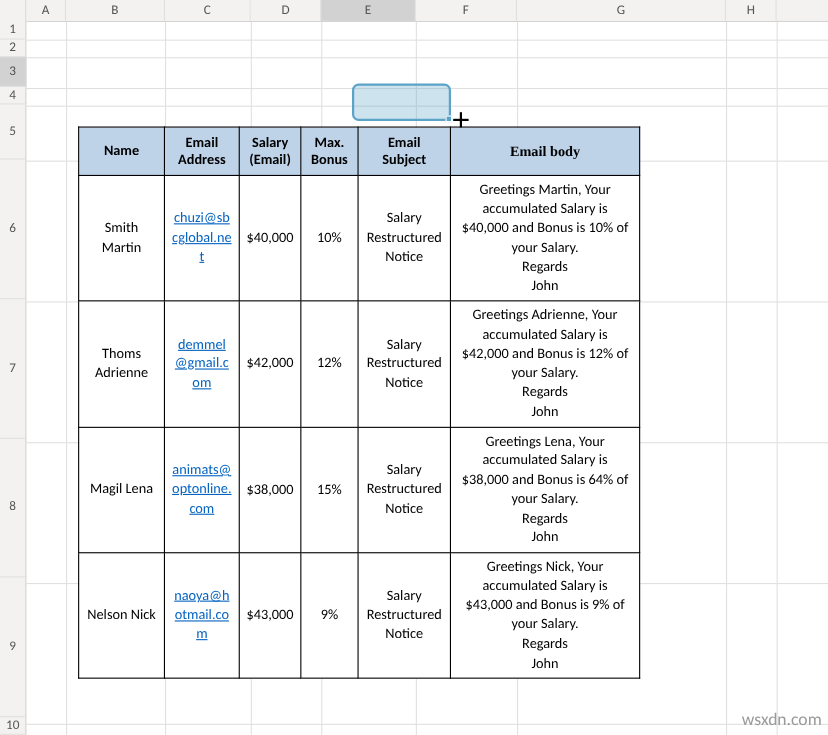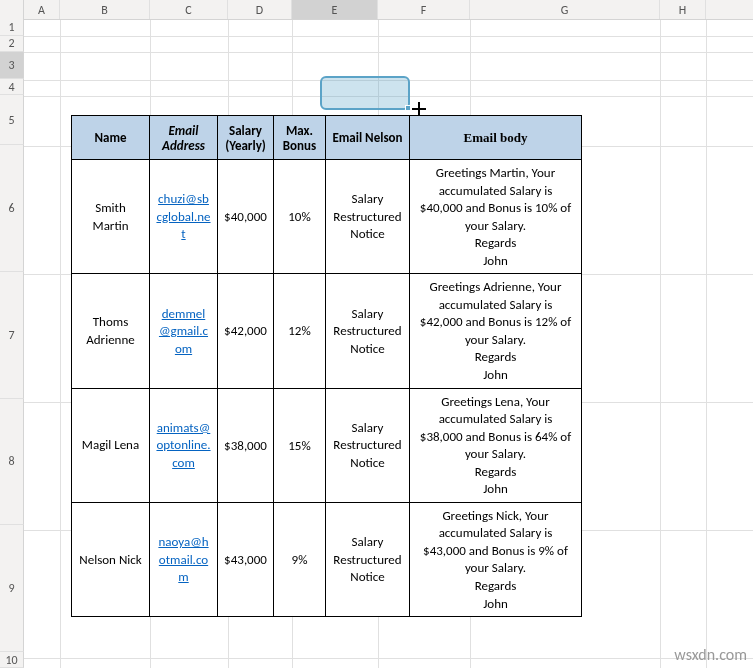--- a/index.html
+++ b/index.html
@@ -108,21 +108,21 @@
       vertical-align: middle;
     }
     .datatable th {
       background: #bed3e8;
       font-weight: bold;
       height: 44px;
     }
     .datatable td { background:#fff; }
     .link { color:#0563c1; text-decoration:underline; word-break:break-all; }
     .wA{ width:78px; }
-    .wB{ width:68px;font-style:italic; }
+    .wB{ width:68px; }
     .wC{ width:56px; }
     .wD{ width:52px; }
     .wE{ width:84px; }
     .wF{ width:172px;font-family:Liberation Serif, serif; }
     .tall td { height: 102px; }
     .multiline { white-space: pre-line; line-height:1.35; }
 
     .watermark{
       position:absolute; right:6px; bottom:4px;
       font-size:16px; color:#999;
@@ -178,23 +178,23 @@
         </div>
       <div class="selection" style="left: 296px; top: 56px; width: 90px; height: 34px;">
         <div class="handle"></div>
       </div>
       <div class="cursor-plus" style="left: 388px; top: 82px;"></div>
       <table class="datatable">
         <thead>
           <tr>
             <th class="wA">Name</th>
             <th class="wB">Email Address</th>
-            <th class="wC">Salary (Yearly)</th>
+            <th class="wC">Salary (Email)</th>
             <th class="wD">Max. Bonus</th>
-            <th class="wE">Email Nelson</th>
+            <th class="wE">Email Subject</th>
             <th class="wF">Email body</th>
           </tr>
         </thead>
         <tbody>
             <tr class="tall">
               <td class="multiline">Smith Martin</td>
               <td class="multiline"><span class="link">chuzi@sbcglobal.net</span></td>
               <td>$40,000</td>
               <td>10%</td>
               <td class="multiline">Salary Restructured Notice</td>

